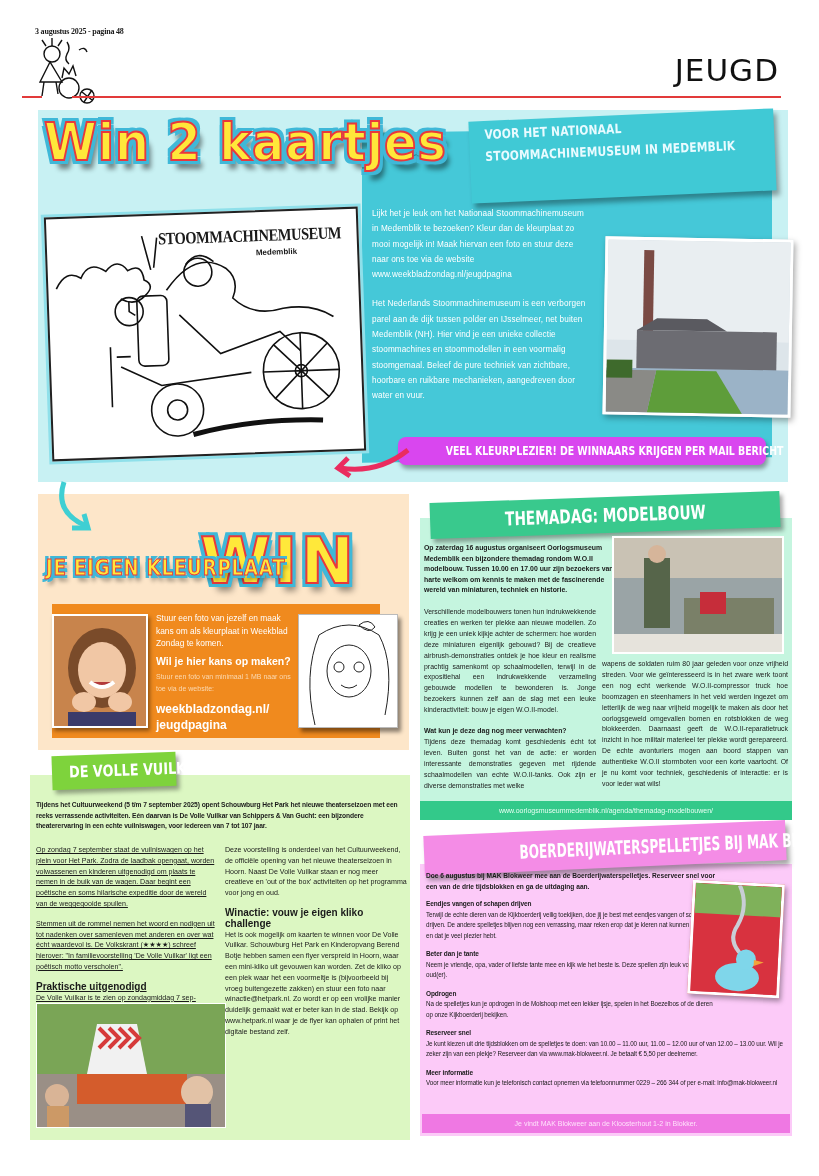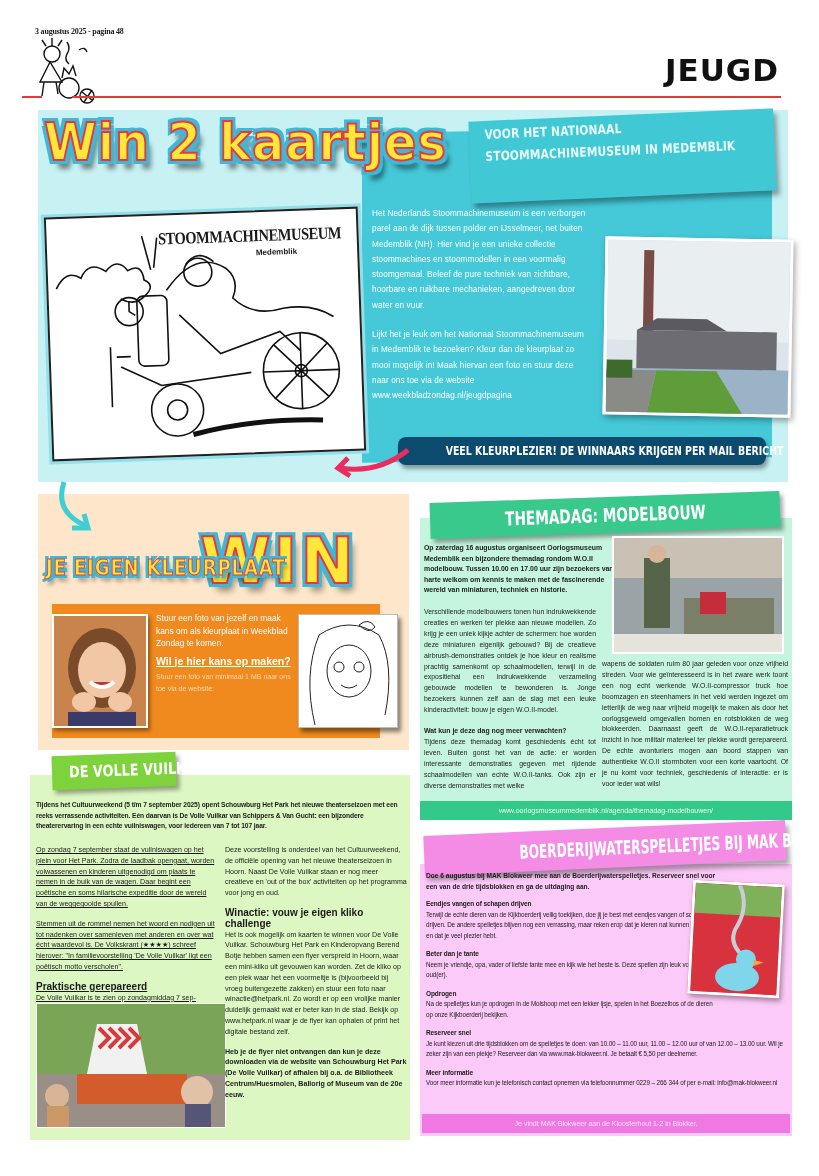--- a/index.html
+++ b/index.html
@@ -3,21 +3,21 @@
 <meta charset="utf-8">
 <style>
   * { box-sizing: border-box; margin: 0; padding: 0; }
   html, body { width: 819px; height: 1176px; background: #ffffff; overflow: hidden; }
   body { position: relative; font-family: "Liberation Sans", sans-serif; color: #1a1a1a; }
 
   .abs { position: absolute; }
 
   
   .date-line { left: 35px; top: 27px; font-family: "Liberation Serif", serif; font-size: 8px; font-weight: bold; letter-spacing: -0.2px; }
-  .section-title { right: 40px; top: 52px; font-family: "DejaVu Sans", sans-serif; font-size: 31px; letter-spacing: 1px; color: #111; font-weight: 700; }
+  .section-title { right: 40px; top: 52px; font-family: "DejaVu Sans", sans-serif; font-size: 31px; letter-spacing: 1px; color: #111; font-weight: 400; }
   .red-rule { left: 72px; right: 38px; top: 96px; height: 2px; background: #e23a3a; }
   .red-rule-short { left: 22px; width: 20px; top: 96px; height: 2px; background: #e23a3a; }
   .logo { left: 22px; top: 32px; width: 100px; height: 80px; }
 
   
   .top-bg { left: 38px; top: 110px; width: 750px; height: 372px; background: #c8f1f3; }
   .top-teal { left: 362px; top: 130px; width: 410px; height: 330px; background: #45c8d8; transform: skewY(-0.8deg); }
   .top-teal-2 { left: 470px; top: 115px; width: 305px; height: 82px; background: #40c9d5; transform: rotate(-2.5deg); box-shadow: 3px 5px 5px rgba(0,0,0,.35); }
   .top-sub { left: 484px; top: 124px; width: 300px; font-family: "DejaVu Sans", sans-serif; font-weight: bold; font-size: 13px; line-height: 22px; color: #e9fbff; letter-spacing: 0.2px; transform: rotate(-2.5deg) scaleX(0.82); transform-origin: left top; white-space: nowrap; }
   .win-title { left: 44px; top: 112px; font-family: "DejaVu Sans", sans-serif; font-weight: bold; font-size: 52px; color: #ffe83a; letter-spacing: 1px;
@@ -26,33 +26,33 @@
   .coloring-card { left: 48px; top: 212px; width: 314px; height: 244px; background: #fff; border: 2px solid #222; transform: rotate(-2deg); box-shadow: 0 0 0 3px #8fe0ea; overflow: hidden; }
   .coloring-card .card-title { position: absolute; right: 16px; top: 14px; font-family: "Liberation Serif", serif; font-weight: bold; font-size: 17px; letter-spacing: -0.5px; transform: scaleX(0.85); transform-origin: right top; }
   .coloring-card .card-sub { position: absolute; right: 60px; top: 36px; font-size: 8px; font-weight: bold; }
   .coloring-card svg { position: absolute; left: 0; top: 0; }
 
   .top-text { left: 372px; top: 206px; width: 220px; font-size: 8.2px; line-height: 15.3px; color: #ffffff; letter-spacing: 0.1px; }
   .top-text p + p { margin-top: 14px; }
 
   .museum-photo { left: 604px; top: 238px; width: 188px; height: 178px; background: #dfe6ea; border: 3px solid #fff; transform: rotate(1deg); box-shadow: 2px 3px 6px rgba(0,0,0,.35); overflow: hidden; }
 
-  .red-banner { left: 398px; top: 437px; width: 368px; height: 28px; background: #0c4a6e; border-radius: 8px; box-shadow: 2px 4px 4px rgba(0,0,0,.35); color: #fff; font-family: "DejaVu Sans", sans-serif; font-weight: bold; font-size: 12px; line-height: 28px; text-align: center; white-space: nowrap; }
+  .red-banner { left: 398px; top: 437px; width: 368px; height: 28px; background: #d946ef; border-radius: 8px; box-shadow: 2px 4px 4px rgba(0,0,0,.35); color: #fff; font-family: "DejaVu Sans", sans-serif; font-weight: bold; font-size: 12px; line-height: 28px; text-align: center; white-space: nowrap; }
   .red-banner span { display: inline-block; transform: scaleX(0.78); }
 
   
   .win-bg { left: 38px; top: 494px; width: 371px; height: 256px; background: #fde6c9; }
   .win-big { left: 152px; top: 524px; font-family: "DejaVu Sans", sans-serif; font-weight: bold; font-size: 64px; color: #ffe83a; -webkit-text-stroke: 2px #e8383c; text-shadow: 4px 4px 0 #3fb8d8, -4px -4px 0 #3fb8d8, 4px -4px 0 #3fb8d8, -4px 4px 0 #3fb8d8, 5px 8px 6px rgba(0,0,0,.4); letter-spacing: 3px; margin-left: 48px; }
   .win-sub { left: 46px; top: 556px; font-family: "DejaVu Sans", sans-serif; font-weight: bold; font-size: 21px; color: #ffe83a; -webkit-text-stroke: 1px #e8383c; text-shadow: 3px 3px 0 #3fb8d8, -3px -3px 0 #3fb8d8, 3px -3px 0 #3fb8d8, -3px 3px 0 #3fb8d8, 4px 6px 5px rgba(0,0,0,.4); letter-spacing: 1px; white-space: nowrap; transform: scaleX(0.86); transform-origin: left top; }
   .orange-panel { left: 52px; top: 604px; width: 328px; height: 134px; background: #f08a1e; }
   .girl-photo { left: 52px; top: 614px; width: 96px; height: 114px; background: #c98a5a; border: 2px solid #fff; box-shadow: 2px 3px 4px rgba(0,0,0,.4); overflow: hidden; }
   .sketch-photo { left: 298px; top: 614px; width: 100px; height: 114px; background: #fff; border: 1px solid #bbb; box-shadow: 3px 4px 4px rgba(0,0,0,.45); overflow: hidden; }
   .orange-text { left: 156px; top: 612px; width: 136px; color: #fff; text-align: left; }
   .orange-text .o1 { font-size: 8.4px; line-height: 12.5px; }
-  .orange-text .o2 { font-size: 10.5px; font-weight: bold; text-decoration: underline; margin-top: 5px; }
+  .orange-text .o2 { font-size: 10.5px; font-weight: bold; margin-top: 5px; }
   .orange-text .o3 { font-size: 7px; line-height: 12px; color: #fbd9b1; margin-top: 4px; }
   .orange-text .o4 { font-size: 12px; font-weight: bold; line-height: 16px; margin-top: 6px; }
 
   
   .vk-bg { left: 30px; top: 775px; width: 380px; height: 365px; background: #dcf7c2; }
   .vk-tab { left: 52px; top: 754px; width: 124px; height: 34px; background: #7ed33c; transform: rotate(-2deg); box-shadow: 3px 4px 4px rgba(0,0,0,.35); color: #fff; font-family: "DejaVu Sans", sans-serif; font-weight: bold; font-size: 16px; line-height: 34px; text-align: center; white-space: nowrap; }
   .vk-tab span { display: inline-block; transform: scaleX(0.8); }
   .vk-intro { left: 36px; top: 800px; width: 370px; font-size: 6.7px; line-height: 10.6px; font-weight: bold; letter-spacing: -0.1px; }
   .vk-col1 { left: 36px; top: 845px; width: 180px; font-size: 7.1px; line-height: 10.8px; text-decoration: underline; }
   .vk-col2 { left: 225px; top: 845px; width: 182px; font-size: 7.1px; line-height: 10.8px; }
@@ -136,22 +136,22 @@
       <circle cx="125" cy="195" r="10"></circle>
     <path d="M70 150 l40 20 l90 -10"></path>
       <path d="M60 130 l0 60 M66 140 l14 0"></path>
     <path d="M140 220 q60 -14 130 -10" stroke-width="5"></path>
   </svg>
   <div class="card-title">STOOMMACHINEMUSEUM</div>
   <div class="card-sub">Medemblik</div>
 </div>
 
 <div class="abs top-text">
+  <p>Lijkt het je leuk om het Nationaal Stoommachinemuseum in Medemblik te bezoeken? Kleur dan de kleurplaat zo mooi mogelijk in! Maak hiervan een foto en stuur deze naar ons toe via de website www.weekbladzondag.nl/jeugdpagina</p>
   <p>Het Nederlands Stoommachinemuseum is een verborgen parel aan de dijk tussen polder en IJsselmeer, net buiten Medemblik (NH). Hier vind je een unieke collectie stoommachines en stoommodellen in een voormalig stoomgemaal. Beleef de pure techniek van zichtbare, hoorbare en ruikbare mechanieken, aangedreven door water en vuur.</p>
-  <p>Lijkt het je leuk om het Nationaal Stoommachinemuseum in Medemblik te bezoeken? Kleur dan de kleurplaat zo mooi mogelijk in! Maak hiervan een foto en stuur deze naar ons toe via de website www.weekbladzondag.nl/jeugdpagina</p>
 </div>
 
 <div class="abs museum-photo">
   <svg width="188" height="178" viewBox="0 0 188 178">
     <rect width="188" height="178" fill="#dde5ea"></rect>
     <rect x="0" y="0" width="188" height="100" fill="#e9eef1"></rect>
     <rect x="36" y="10" width="10" height="100" fill="#7a4a44"></rect>
     <rect x="30" y="90" width="140" height="40" fill="#6c6c72"></rect>
     <path d="M30 90 l20 -12 l50 0 l20 12 z" fill="#5a5a60"></path>
     <rect x="0" y="128" width="188" height="50" fill="#9bb3c7"></rect>
@@ -187,59 +187,59 @@
     <path d="M36 66 q12 10 24 0" stroke="#fff" stroke-width="4" fill="#b23a3a"></path>
     <ellipse cx="30" cy="86" rx="12" ry="10" fill="#f1c7a5"></ellipse>
       <ellipse cx="66" cy="86" rx="12" ry="10" fill="#f1c7a5"></ellipse>
     <rect x="14" y="96" width="68" height="18" fill="#3b3b6a"></rect>
   </svg>
 </div>
 <div class="abs orange-text">
   <div class="o1">Stuur een foto van jezelf en maak kans om als kleurplaat in Weekblad Zondag te komen.</div>
   <div class="o2">Wil je hier kans op maken?</div>
   <div class="o3">Stuur een foto van minimaal 1 MB naar ons toe via de website:</div>
+  <div class="o4">weekbladzondag.nl/ jeugdpagina</div>
 </div>
 <div class="abs sketch-photo">
   <svg width="100" height="114" viewBox="0 0 100 114" fill="none" stroke="#222" stroke-width="1">
     <path d="M20 20 q30 -20 60 0 q16 30 6 80 M20 20 q-16 40 -4 90"></path>
     <ellipse cx="50" cy="56" rx="22" ry="26"></ellipse>
     <circle cx="40" cy="52" r="5"></circle>
       <circle cx="60" cy="52" r="5"></circle>
     <path d="M42 70 q8 6 16 0"></path>
       <path d="M60 10 q10 -8 16 2 q-6 8 -16 -2"></path>
   </svg>
 </div>
 
 <div class="abs vk-bg"></div>
 <div class="abs vk-tab"><span>DE VOLLE VUILKAR</span></div>
 <div class="abs vk-intro">Tijdens het Cultuurweekend (5 t/m 7 september 2025) opent Schouwburg Het Park het nieuwe theaterseizoen met een reeks verrassende activiteiten. Eén daarvan is De Volle Vuilkar van Schippers &amp; Van Gucht: een bijzondere theaterervaring in een echte vuilniswagen, voor iedereen van 7 tot 107 jaar.</div>
 <div class="abs vk-col1">
   <p>Op zondag 7 september staat de vuilniswagen op het plein voor Het Park. Zodra de laadbak opengaat, worden volwassenen en kinderen uitgenodigd om plaats te nemen in de buik van de wagen. Daar begint een poëtische en soms hilarische expeditie door de wereld van de weggegooide spullen.</p>
   <p>Stemmen uit de rommel nemen het woord en nodigen uit tot nadenken over samenleven met anderen en over wat écht waardevol is. De Volkskrant (★★★★) schreef hierover: "In familievoorstelling 'De Volle Vuilkar' ligt een poëtisch motto verscholen".</p>
-  <h4>Praktische gerepareerd</h4>
+  <h4>Praktische uitgenodigd</h4>
   <p>De Volle Vuilkar is te zien op zondagmiddag 7 sep-</p>
 </div>
 <div class="abs theater-photo">
   <svg width="190" height="125" viewBox="0 0 190 125">
     <rect width="190" height="125" fill="#7aa556"></rect>
     <rect x="0" y="70" width="190" height="55" fill="#9a8f86"></rect>
     <path d="M60 20 l40 0 l10 50 l-60 0 z" fill="#f1f1f1"></path>
     <path d="M62 24 l10 10 l-10 10 M72 24 l10 10 l-10 10 M82 24 l10 10 l-10 10 M92 24 l10 10 l-10 10" stroke="#d63a3a" stroke-width="4" fill="none"></path>
     <rect x="40" y="70" width="110" height="30" fill="#d45c2c"></rect>
     <circle cx="160" cy="88" r="16" fill="#e2c2a6"></circle>
       <rect x="148" y="100" width="26" height="25" fill="#557"></rect>
     <circle cx="20" cy="92" r="12" fill="#d9b496"></circle>
       <rect x="10" y="102" width="22" height="23" fill="#c96"></rect>
   </svg>
 </div>
 <div class="abs vk-col2">
   <p>Deze voorstelling is onderdeel van het Cultuurweekend, de officiële opening van het nieuwe theaterseizoen in Hoorn. Naast De Volle Vuilkar staan er nog meer creatieve en 'out of the box' activiteiten op het programma voor jong en oud.</p>
   <h4>Winactie: vouw je eigen kliko challenge</h4>
   <p>Het is ook mogelijk om kaarten te winnen voor De Volle Vuilkar. Schouwburg Het Park en Kinderopvang Berend Botje hebben samen een flyer verspreid in Hoorn, waar een mini-kliko uit gevouwen kan worden. Zet de kliko op een plek waar het een voormeltje is (bijvoorbeeld bij vroeg buitengezette zakken) en stuur een foto naar winactie@hetpark.nl. Zo wordt er op een vrolijke manier duidelijk gemaakt wat er beter kan in de stad. Bekijk op www.hetpark.nl waar je de flyer kan ophalen of print het digitale bestand zelf.</p>
-  <p class="bold">Heb je de flyer niet ontvangen dan kun je deze downloaden via de website van Schouwburg Het Park (De Volle Vuilkar) of afhalen bij o.a. de Bibliotheek Centrum/Huesmolen, Ballorig of Museum van de 20e eeuw.</p>
 </div>
 
 <div class="abs md-bg"></div>
 <div class="abs md-tab"><span>THEMADAG: MODELBOUW</span></div>
 <div class="abs md-intro">Op zaterdag 16 augustus organiseert Oorlogsmuseum Medemblik een bijzondere themadag rondom W.O.II modelbouw. Tussen 10.00 en 17.00 uur zijn bezoekers van harte welkom om kennis te maken met de fascinerende wereld van miniaturen, techniek en historie.</div>
 <div class="abs md-photo">
   <svg width="172" height="118" viewBox="0 0 172 118">
     <rect width="172" height="118" fill="#9aa4a6"></rect>
     <rect x="0" y="0" width="172" height="40" fill="#c9c2b4"></rect>
     <rect x="30" y="20" width="26" height="70" fill="#56654a"></rect>

